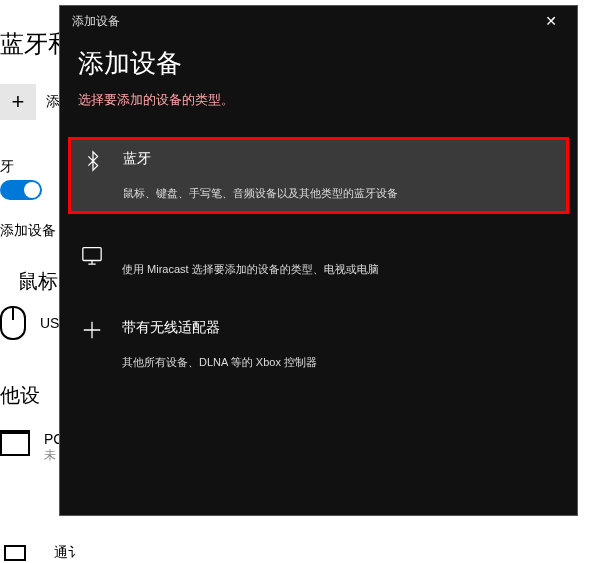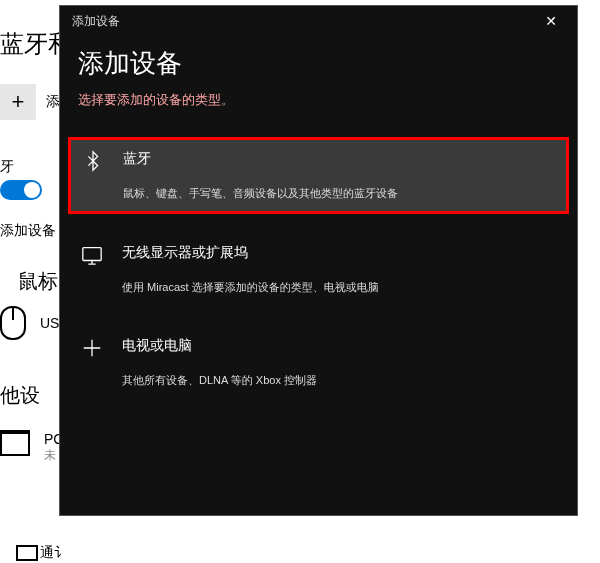--- a/index.html
+++ b/index.html
@@ -19,21 +19,21 @@
     .bg .sect1{position:absolute;left:18px;top:268px;font-size:20px;}
     .bg .mouse{position:absolute;left:0;top:306px;display:flex;align-items:center;gap:14px;}
     .bg .mouse .mi{width:26px;height:34px;border:2px solid #000;border-radius:12px;position:relative;}
     .bg .mouse .mi::after{content:"";position:absolute;left:50%;top:0;width:2px;height:12px;background:#000;transform:translateX(-50%);}
     .bg .mouse .lbl{font-size:14px;}
     .bg .sect2{position:absolute;left:0;top:382px;font-size:20px;}
     .bg .pc{position:absolute;left:0;top:430px;display:flex;align-items:flex-start;gap:14px;}
     .bg .pc .pi{width:30px;height:26px;border:2px solid #000;border-top-width:4px;position:relative;}
     .bg .pc .txt{font-size:14px;line-height:1.3;}
     .bg .pc .txt .sub{color:#888;font-size:12px;}
-    .bg .last{position:absolute;left:16px;top:544px;display:flex;align-items:center;gap:2px;}
+    .bg .last{position:absolute;left:4px;top:544px;display:flex;align-items:center;gap:28px;}
     .bg .last .li{width:22px;height:16px;border:2px solid #000;}
     .bg .last .lbl{font-size:14px;}
 
     
     .modal{position:absolute;left:59px;top:5px;width:519px;height:511px;background:#111;color:#fff;border:1px solid #555;}
     .titlebar{height:30px;display:flex;align-items:center;justify-content:space-between;padding:0 6px 0 12px;font-size:12px;color:#ddd;}
     .close{width:40px;height:30px;display:flex;align-items:center;justify-content:center;color:#fff;font-size:14px;}
     .body{padding:10px 18px 0;}
     .body h1{font-size:26px;font-weight:400;margin-bottom:10px;}
     .body .sub{font-size:13px;color:#fca5a5;margin-bottom:28px;}
@@ -105,35 +105,34 @@
       <div class="gap"></div>
 
       <div class="opt">
         <div class="icon">
           <svg viewBox="0 0 24 24">
               <rect x="2" y="4" width="20" height="14" rx="1"></rect>
               <path d="M8 22h8M12 18v4"></path>
             </svg>
         </div>
         <div class="txt">
-          <div class="t">无线显示器或扩展坞</div>
           <div class="d">使用 Miracast 选择要添加的设备的类型、电视或电脑</div>
         </div>
       </div>
 
       <div class="gap"></div>
 
       <div class="opt">
         <div class="icon">
           <svg viewBox="0 0 24 24">
               <path d="M12 3v18M3 12h18"></path>
             </svg>
         </div>
         <div class="txt">
-          <div class="t">电视或电脑</div>
+          <div class="t">带有无线适配器</div>
           <div class="d">其他所有设备、DLNA 等的 Xbox 控制器</div>
         </div>
       </div>
 
     </div>
   </div>
 
 </div>
 
 </body></html>

